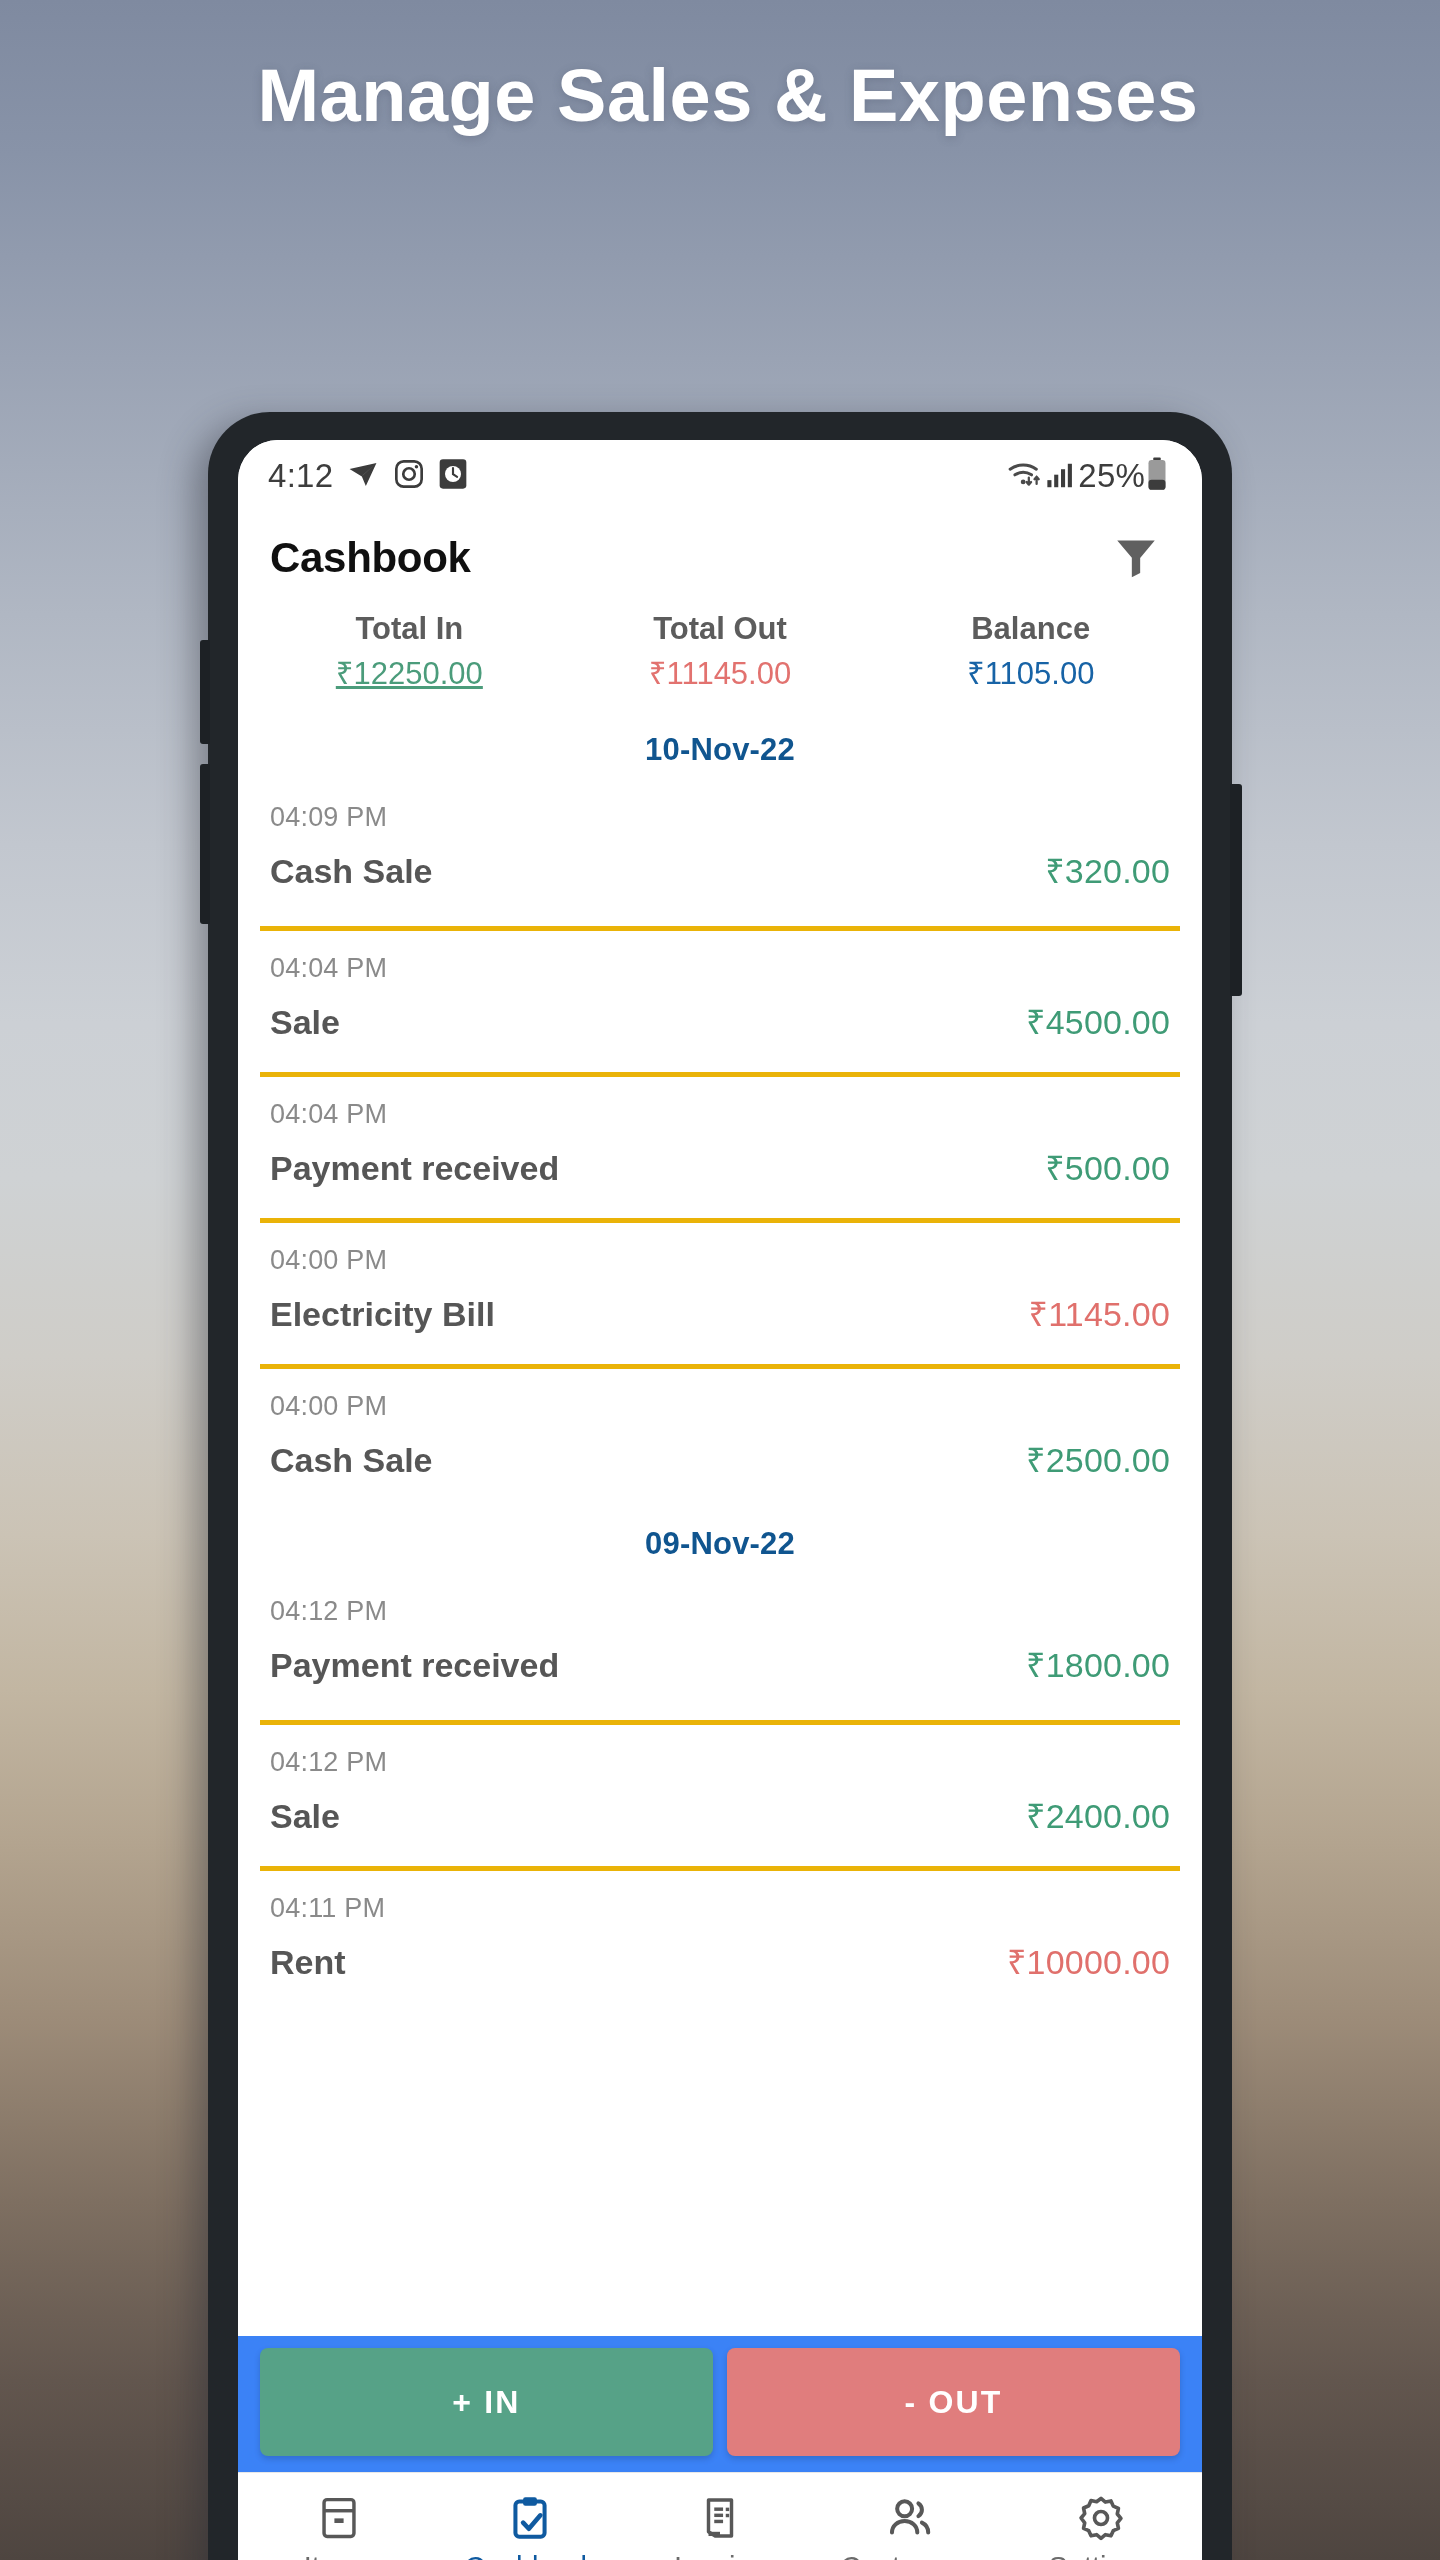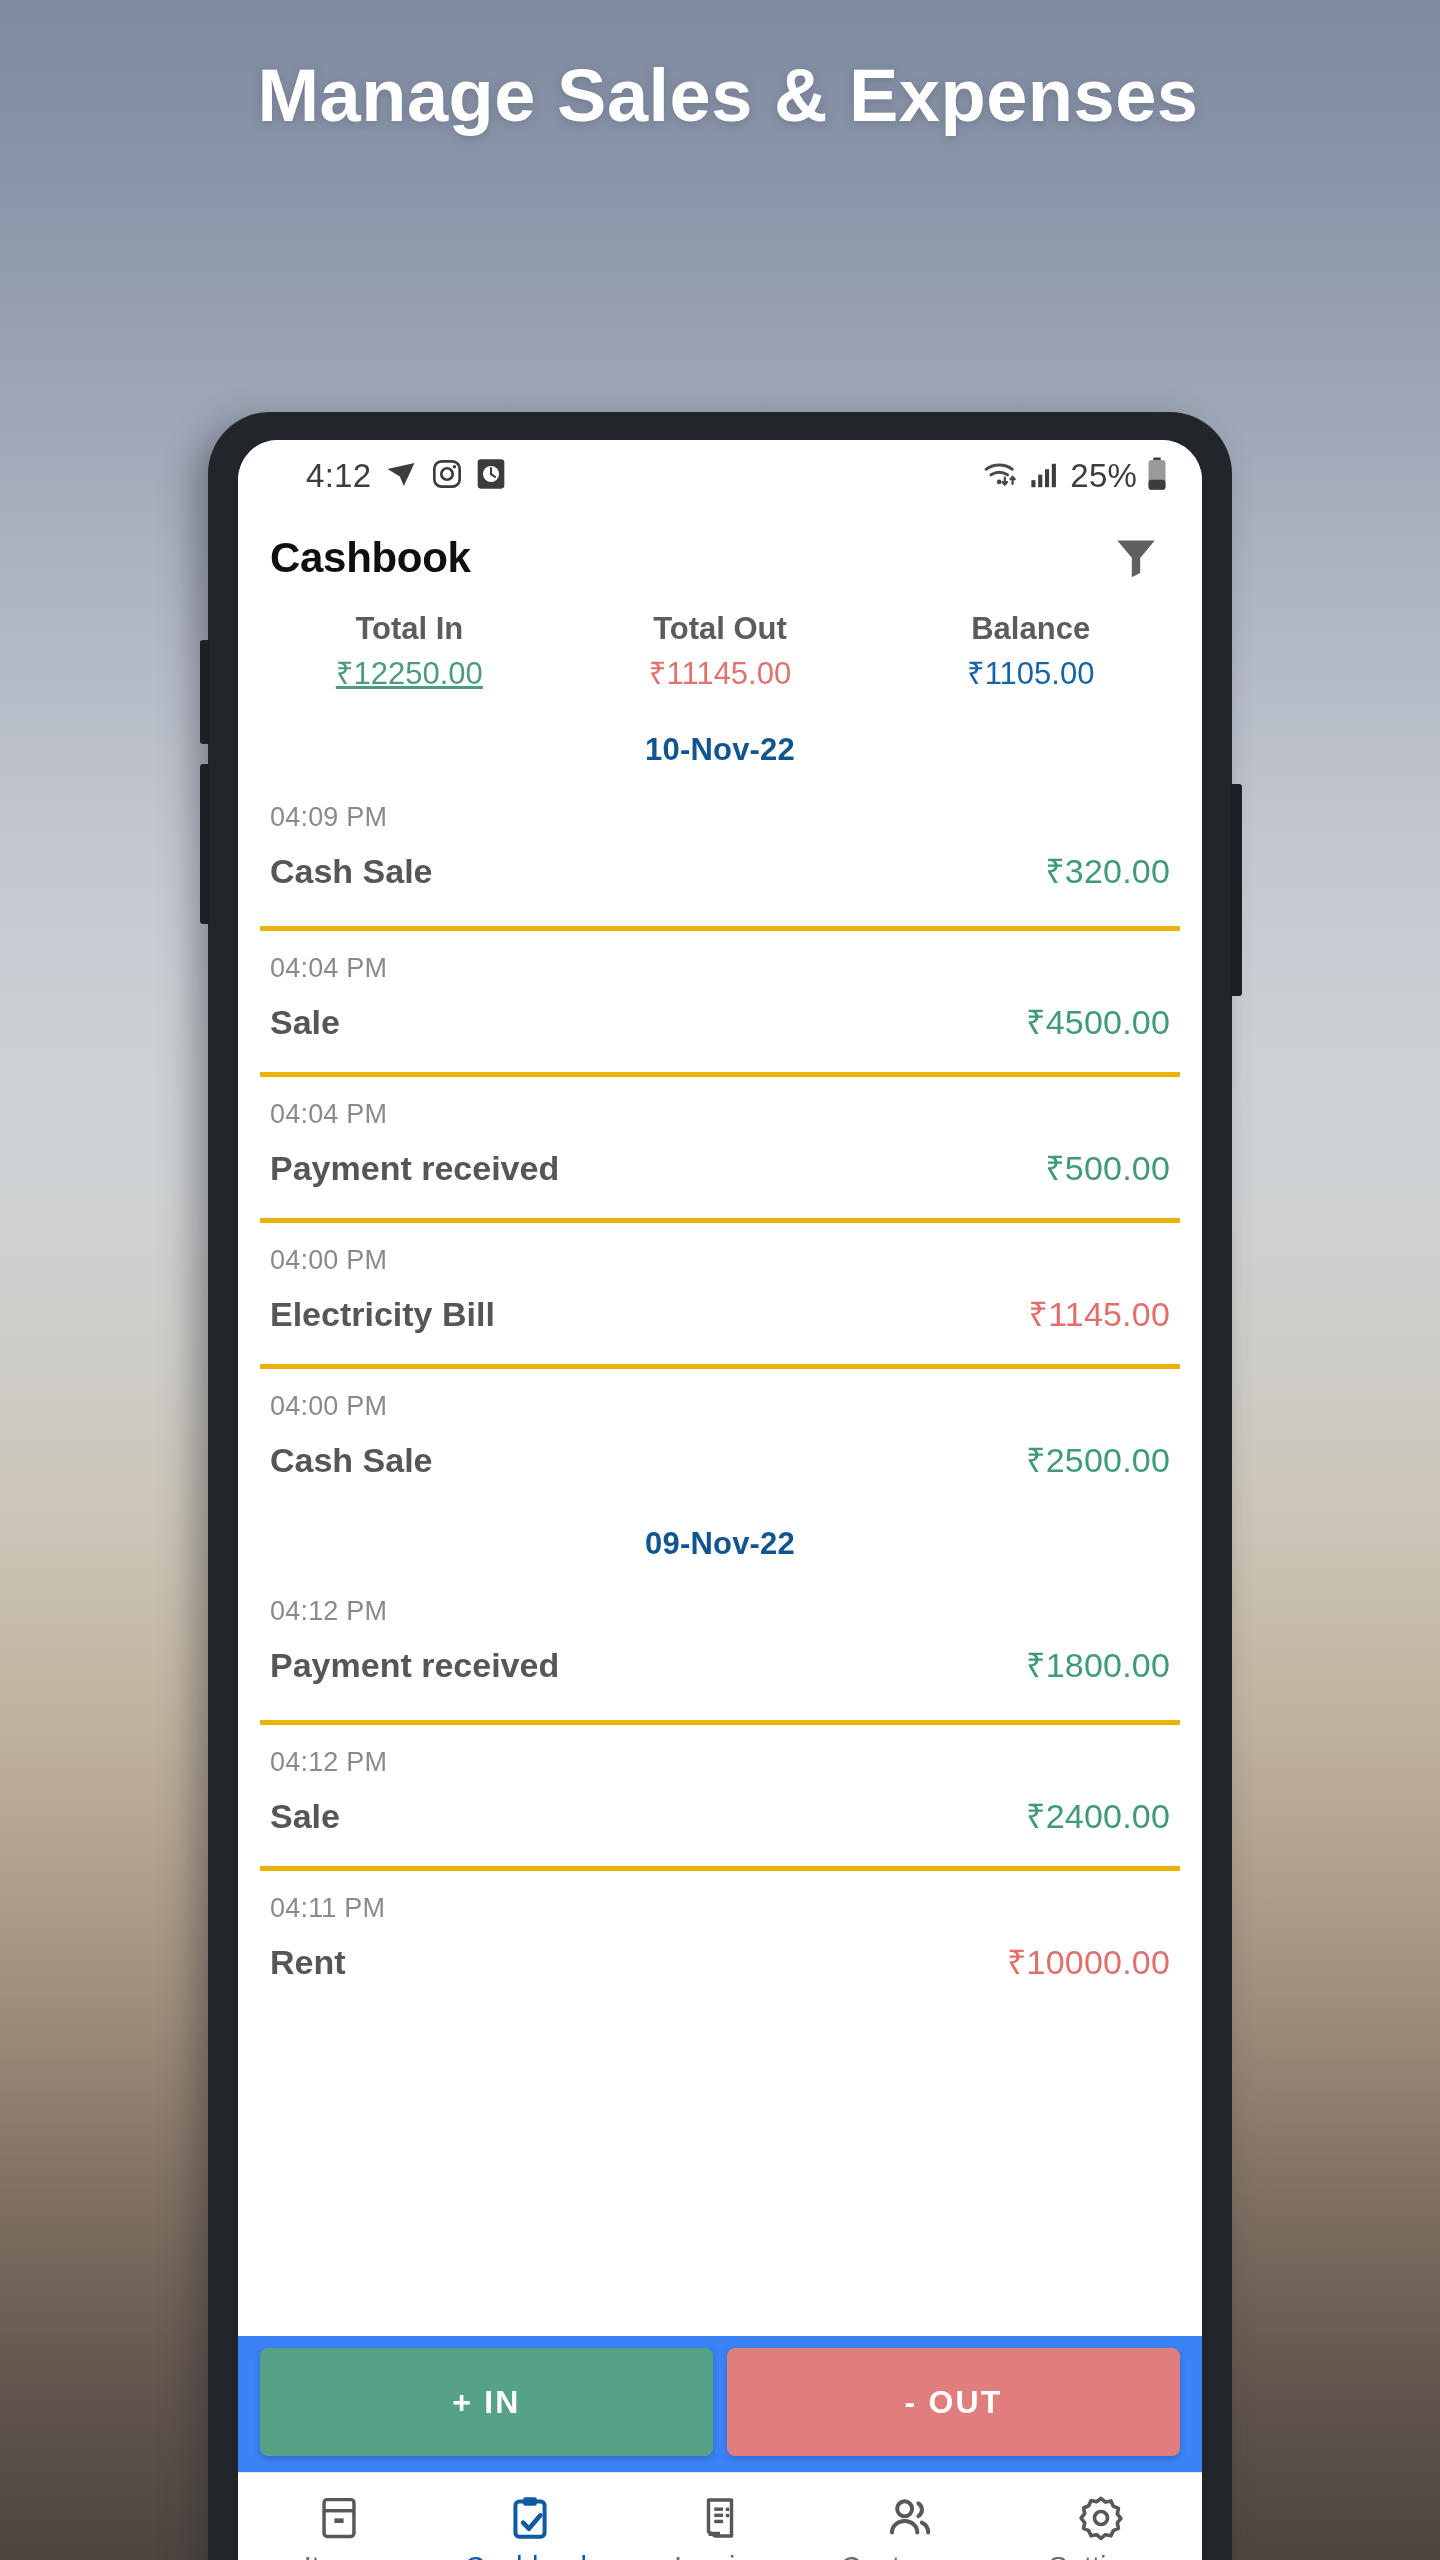--- a/index.html
+++ b/index.html
@@ -85,23 +85,23 @@
 
   
   .status-bar {
     height: 72px;
     flex: 0 0 72px;
     display: flex;
     align-items: center;
     padding: 0 34px 0 30px;
     background: #ffffff;
   }
-  .status-left { display: flex; align-items: center; gap: 13px; margin-left: 38px; }
+  .status-left { display: flex; align-items: center; gap: 13px; }
   .status-time { font-size: 33px; color: #3d3d3d; font-weight: 400; letter-spacing: 0.3px; }
-  .status-right { margin-left: auto; display: flex; align-items: center; gap: 9px; }
+  .status-right { margin-left: auto; display: flex; align-items: center; gap: 1px; }
   .status-battery-text { font-size: 33px; color: #3d3d3d; letter-spacing: 0.2px; }
   .si { display: block; }
 
   
   .app-bar {
     flex: 0 0 92px;
     display: flex;
     align-items: center;
     padding: 0 36px 0 32px;
     background: #ffffff;

